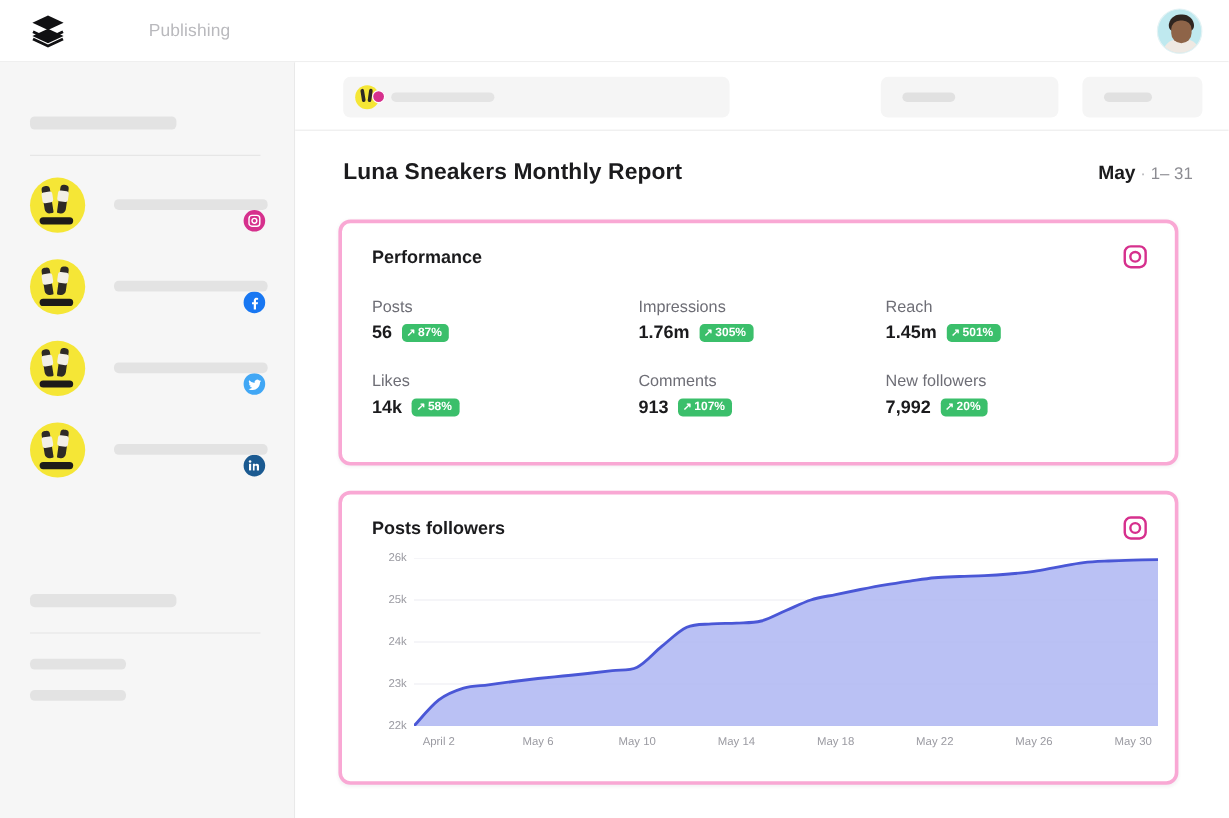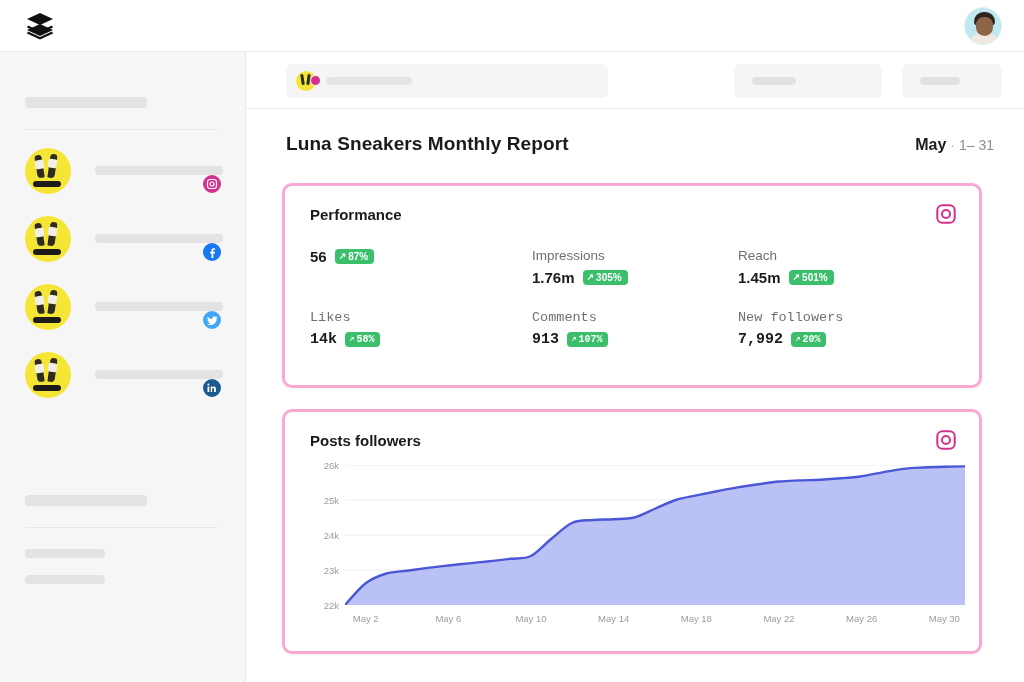--- a/index.html
+++ b/index.html
@@ -102,21 +102,21 @@
     position:absolute; background:#fff; border:3px solid #f9a8d4;
     border-radius:10px; box-shadow:0 1px 3px rgba(20,20,40,.05);
   }
   .card-perf { left:36px; top:131px; width:700px; height:205px; }
   .card-chart { left:36px; top:357px; width:700px; height:245px; }
   .card-title { position:absolute; left:25px; top:20px; font-size:15px; font-weight:bold; color:#1b1b1d; }
   .ig-badge { position:absolute; right:22px; top:17px; }
 
   .metrics { position:absolute; left:25px; top:62px; width:650px; }
   .mrow { display:flex; }
-  .mrow + .mrow { margin-top:24px;font-family:Liberation Mono, monospace; }
+  .mrow + .mrow { margin-top:24px; }
   .metric { width:250px; }
   .metric.mid { width:232px; }
   .m-label { font-size:13.5px; color:#6e6e76; margin-bottom:6px; }
   .m-line { display:flex; align-items:center; gap:8px; }
   .m-val { font-size:15px; font-weight:bold; color:#1b1b1d; }
   .m-badge {
     display:inline-flex; align-items:center; gap:2px;
     background:#3bbf6b; color:#fff; font-size:10px; font-weight:bold;
     padding:2.5px 6px 2.5px 4px; border-radius:4px; line-height:1;
   }
@@ -139,20 +139,23 @@
     <div class="logo">
       <svg width="30" height="28" viewBox="0 0 30 28" aria-hidden="true">
         <path d="M15 1 L28 7 L15 13 L2 7 Z" fill="#111113"></path>
         <path d="M15 12 L28 18 L15 24 L2 18 Z" fill="#111113"></path>
         <path d="M15 18 L28 24 L15 30 L2 24 Z" fill="#111113" opacity="0"></path>
         <path d="M3 13.5 L15 19 L27 13.5 L28 15.6 L15 21.6 L2 15.6 Z" fill="#111113"></path>
         <path d="M3 19.5 L15 25 L27 19.5 L28 21.6 L15 27.6 L2 21.6 Z" fill="#111113"></path>
       </svg>
     </div>
     <div class="tabs">
+      <div class="tab">
+        <span>Publishing</span>
+      </div>
     </div>
     <div class="avatar-wrap">
       <div class="avatar">
         <div class="av-body"></div>
         <div class="av-hair"></div>
         <div class="av-face"></div>
       </div>
     </div>
   </div>
 
@@ -264,20 +267,21 @@
       <div class="ig-badge">
         <svg width="22" height="22" viewBox="0 0 24 24" fill="none" stroke="#d6308d" stroke-width="2.2">
           <rect x="2.5" y="2.5" width="19" height="19" rx="5.5"></rect>
             <circle cx="12" cy="12" r="4.4"></circle>
         </svg>
       </div>
 
       <div class="metrics">
         <div class="mrow">
           <div class="metric">
+            <div class="m-label">Posts</div>
             <div class="m-line">
               <span class="m-val">56</span>
               <span class="m-badge">
                   <span class="arr">↗</span>
                   <span>87%</span>
                 </span>
             </div>
           </div>
           <div class="metric mid">
             <div class="m-label">Impressions</div>
@@ -357,21 +361,21 @@
               <line x1="0" y1="140" x2="620" y2="140" stroke="#ececf2" stroke-width="1"></line>
               <line x1="0" y1="105" x2="620" y2="105" stroke="#ececf2" stroke-width="1"></line>
               <line x1="0" y1="70" x2="620" y2="70" stroke="#ececf2" stroke-width="1"></line>
               <line x1="0" y1="35" x2="620" y2="35" stroke="#ececf2" stroke-width="1"></line>
               <line x1="0" y1="0" x2="620" y2="0" stroke="#ececf2" stroke-width="1"></line>
               <path d="M 0.00 140.00 C 3.44 136.38, 13.78 123.55, 20.67 118.30 C 27.56 113.05, 34.44 110.60, 41.33 108.50 C 48.22 106.40, 55.11 106.63, 62.00 105.70 C 68.89 104.77, 75.78 103.78, 82.67 102.90 C 89.56 102.03, 96.44 101.21, 103.33 100.45 C 110.22 99.69, 117.11 99.05, 124.00 98.35 C 130.89 97.65, 137.78 97.01, 144.67 96.25 C 151.56 95.49, 158.44 94.67, 165.33 93.80 C 172.22 92.92, 179.11 94.38, 186.00 91.00 C 192.89 87.62, 199.78 79.04, 206.67 73.50 C 213.56 67.96, 220.44 60.84, 227.33 57.75 C 234.22 54.66, 241.11 55.53, 248.00 54.95 C 254.89 54.37, 261.78 54.66, 268.67 54.25 C 275.56 53.84, 282.44 54.25, 289.33 52.50 C 296.22 50.75, 303.11 46.67, 310.00 43.75 C 316.89 40.83, 323.78 37.22, 330.67 35.00 C 337.56 32.78, 344.44 31.91, 351.33 30.45 C 358.22 28.99, 365.11 27.59, 372.00 26.25 C 378.89 24.91, 385.78 23.57, 392.67 22.40 C 399.56 21.23, 406.44 20.24, 413.33 19.25 C 420.22 18.26, 427.11 17.09, 434.00 16.45 C 440.89 15.81, 447.78 15.69, 454.67 15.40 C 461.56 15.11, 468.44 15.05, 475.33 14.70 C 482.22 14.35, 489.11 13.88, 496.00 13.30 C 502.89 12.72, 509.78 12.19, 516.67 11.20 C 523.56 10.21, 530.44 8.57, 537.33 7.35 C 544.22 6.12, 551.11 4.67, 558.00 3.85 C 564.89 3.03, 571.78 2.80, 578.67 2.45 C 585.56 2.10, 592.44 1.92, 599.33 1.75 C 606.22 1.58, 616.56 1.46, 620.00 1.40 L 620 140 L 0 140 Z" fill="#aeb6f2" opacity="0.85"></path>
               <path d="M 0.00 140.00 C 3.44 136.38, 13.78 123.55, 20.67 118.30 C 27.56 113.05, 34.44 110.60, 41.33 108.50 C 48.22 106.40, 55.11 106.63, 62.00 105.70 C 68.89 104.77, 75.78 103.78, 82.67 102.90 C 89.56 102.03, 96.44 101.21, 103.33 100.45 C 110.22 99.69, 117.11 99.05, 124.00 98.35 C 130.89 97.65, 137.78 97.01, 144.67 96.25 C 151.56 95.49, 158.44 94.67, 165.33 93.80 C 172.22 92.92, 179.11 94.38, 186.00 91.00 C 192.89 87.62, 199.78 79.04, 206.67 73.50 C 213.56 67.96, 220.44 60.84, 227.33 57.75 C 234.22 54.66, 241.11 55.53, 248.00 54.95 C 254.89 54.37, 261.78 54.66, 268.67 54.25 C 275.56 53.84, 282.44 54.25, 289.33 52.50 C 296.22 50.75, 303.11 46.67, 310.00 43.75 C 316.89 40.83, 323.78 37.22, 330.67 35.00 C 337.56 32.78, 344.44 31.91, 351.33 30.45 C 358.22 28.99, 365.11 27.59, 372.00 26.25 C 378.89 24.91, 385.78 23.57, 392.67 22.40 C 399.56 21.23, 406.44 20.24, 413.33 19.25 C 420.22 18.26, 427.11 17.09, 434.00 16.45 C 440.89 15.81, 447.78 15.69, 454.67 15.40 C 461.56 15.11, 468.44 15.05, 475.33 14.70 C 482.22 14.35, 489.11 13.88, 496.00 13.30 C 502.89 12.72, 509.78 12.19, 516.67 11.20 C 523.56 10.21, 530.44 8.57, 537.33 7.35 C 544.22 6.12, 551.11 4.67, 558.00 3.85 C 564.89 3.03, 571.78 2.80, 578.67 2.45 C 585.56 2.10, 592.44 1.92, 599.33 1.75 C 606.22 1.58, 616.56 1.46, 620.00 1.40" fill="none" stroke="#4a57d6" stroke-width="2.4" stroke-linejoin="round" stroke-linecap="round"></path>
             </svg>
         </div>
         <div class="xlabels" id="xlabels">
-            <div class="xlab" style="left: 20.6667px;">May 2</div>
+            <div class="xlab" style="left: 20.6667px;">April 2</div>
             <div class="xlab" style="left: 103.333px;">May 6</div>
             <div class="xlab" style="left: 186px;">May 10</div>
             <div class="xlab" style="left: 268.667px;">May 14</div>
             <div class="xlab" style="left: 351.333px;">May 18</div>
             <div class="xlab" style="left: 434px;">May 22</div>
             <div class="xlab" style="left: 516.667px;">May 26</div>
             <div class="xlab" style="left: 599.333px;">May 30</div>
           </div>
       </div>
     </div>

